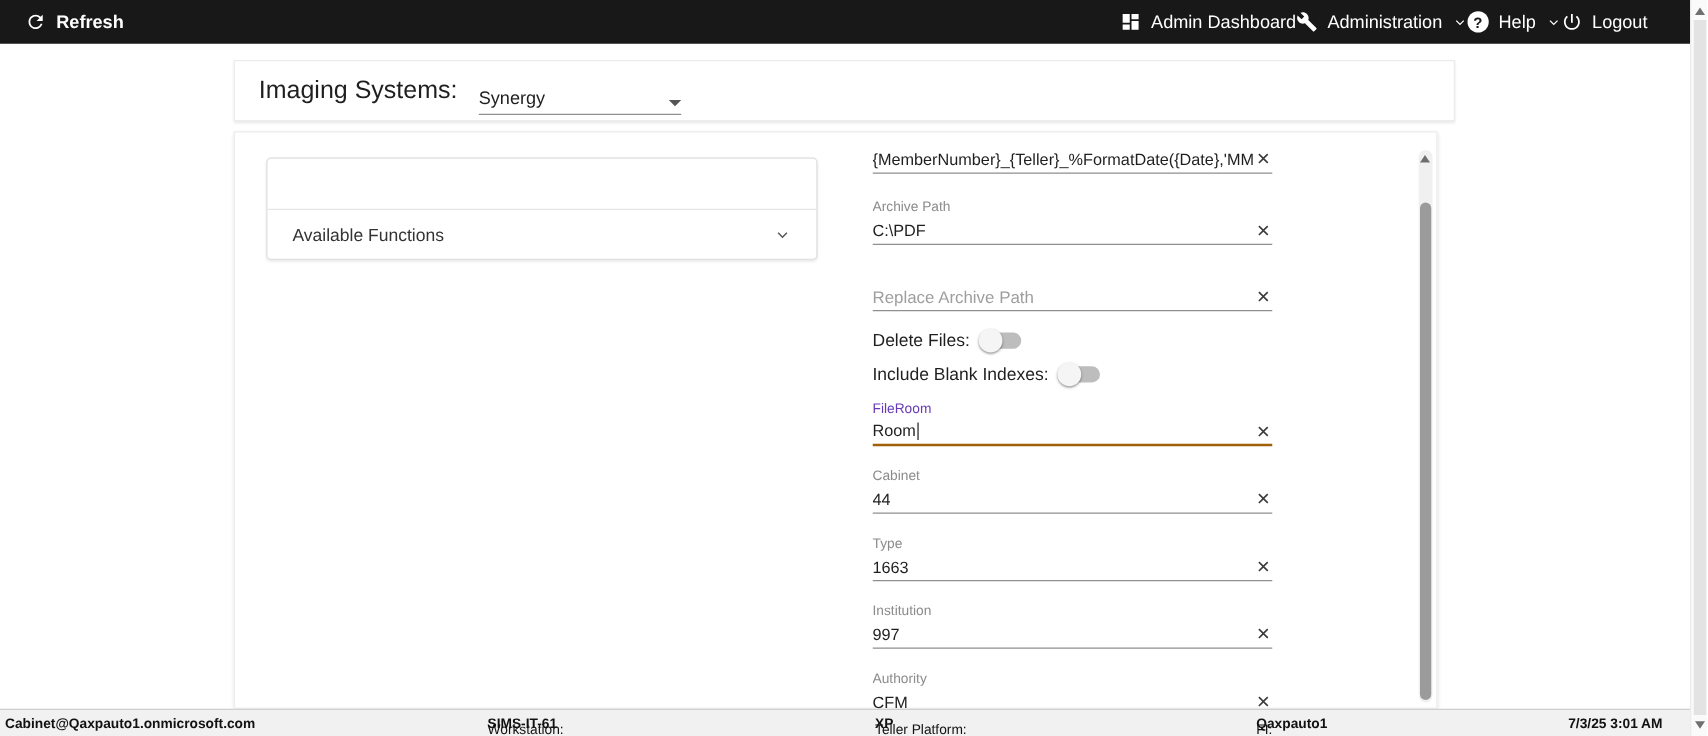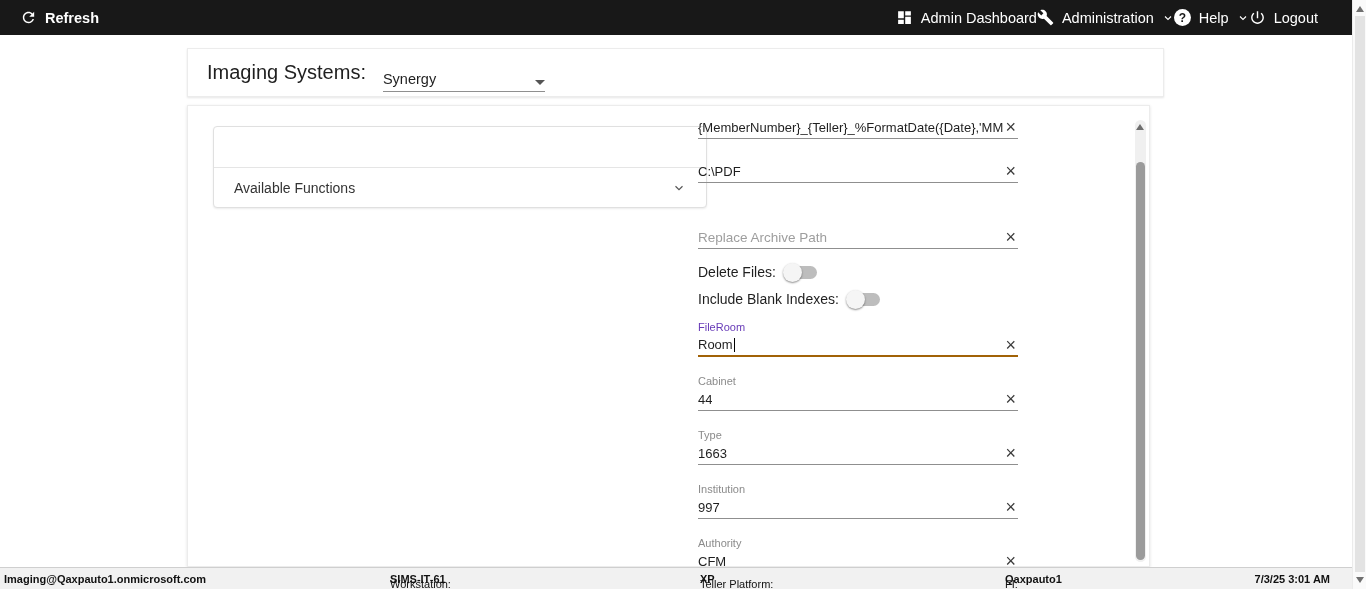--- a/index.html
+++ b/index.html
@@ -46,21 +46,21 @@
   }
 
   
   .main-card {
     position:absolute; left:187px; top:105px; width:963px; height:462px;
     background:#fff; border:1px solid #ececec; box-shadow:0 1px 3px rgba(0,0,0,.12);
   }
 
   
   .func-card {
-    position:absolute; left:25px; top:20px; width:494px; height:82px;
+    position:absolute; left:25px; top:20px; width:441px; height:82px;
     background:#fff; border:1px solid #e0e0e0; border-radius:4px;
     box-shadow:0 1px 2px rgba(0,0,0,.08);
   }
   .func-top { height:41px; border-bottom:1px solid #e5e5e5; }
   .func-row {
     height:40px; display:flex; align-items:center; justify-content:space-between;
     padding:0 20px; font-size:14px; color:#333; cursor:pointer;
   }
   .func-row svg { width:14px; height:14px; fill:none; stroke:#555; stroke-width:2; }
 
@@ -203,20 +203,21 @@
   <div class="form-panel">
 
     <div class="field" style="top:10px">
       <div class="f-row">
         <span class="f-value">{MemberNumber}_{Teller}_%FormatDate({Date},'MMddyy</span>
         <button class="clear-btn">×</button>
       </div>
     </div>
 
     <div class="field" style="top:54px">
+      <span class="f-label">Archive Path</span>
       <div class="f-row">
         <span class="f-value">C:\PDF</span>
         <button class="clear-btn">×</button>
       </div>
     </div>
 
     <div class="field" style="top:120px">
       <div class="f-row">
         <span class="f-value placeholder">Replace Archive Path</span>
         <button class="clear-btn">×</button>
@@ -286,18 +287,18 @@
 
 </section>
 
 <div class="page-sb">
   <span class="up"></span>
   <div class="page-thumb"></div>
   <span class="down"></span>
 </div>
 
 <footer class="statusbar">
-  <span class="sb-user">Imaging@Qaxpauto1.onmicrosoft.com</span>
+  <span class="sb-user">Cabinet@Qaxpauto1.onmicrosoft.com</span>
   <span class="sb-ws"><span>Workstation: </span><b>SIMS-IT-61</b></span>
   <span class="sb-teller"><span>Teller Platform: </span><b>XP</b></span>
   <span class="sb-fi"><span>FI: </span><b>Qaxpauto1</b></span>
   <span class="sb-dt">7/3/25 3:01 AM</span>
 </footer>
 
 </body></html>

